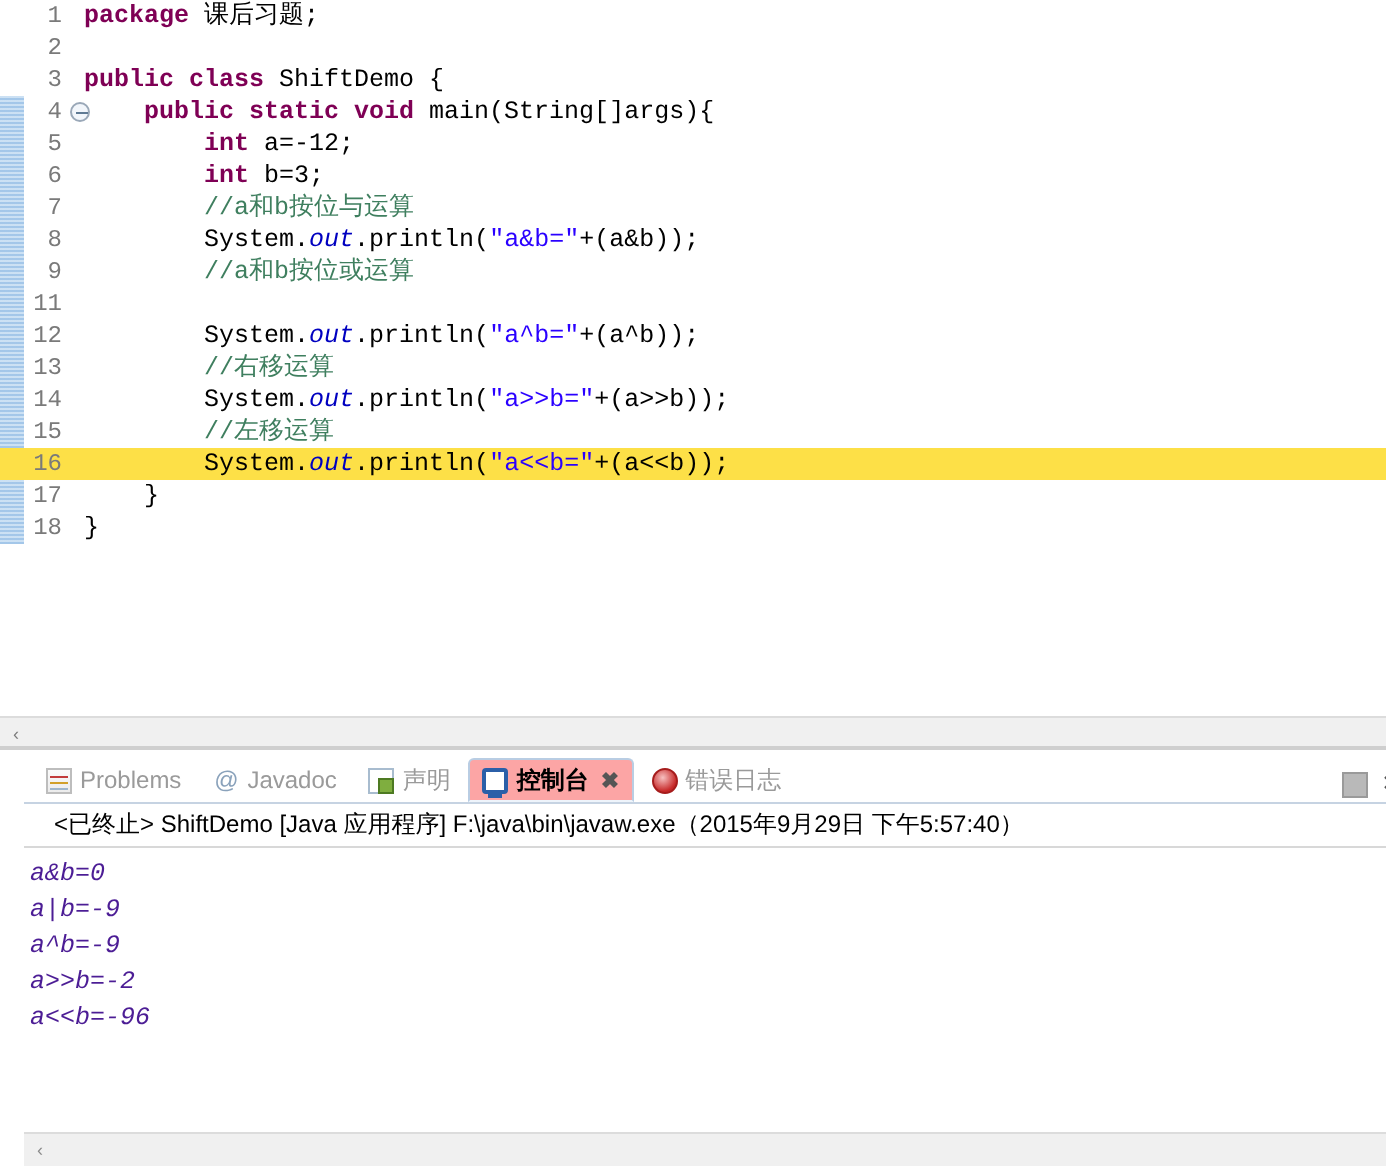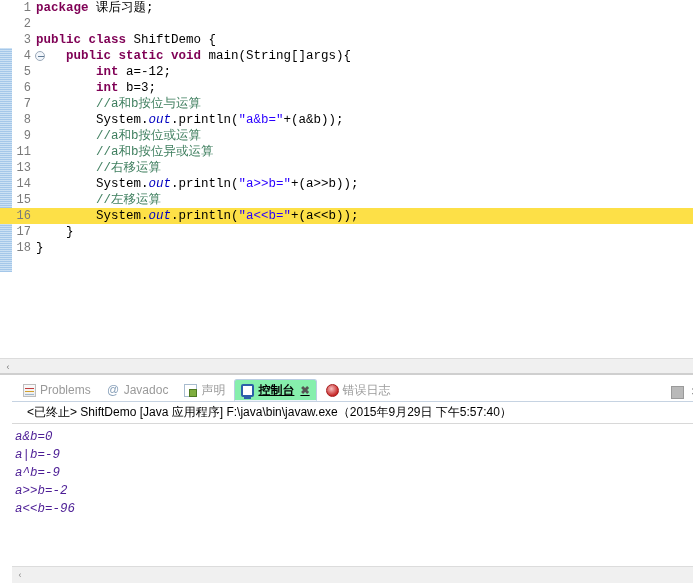--- a/index.html
+++ b/index.html
@@ -55,21 +55,21 @@
   }
   .fold-mark::after {
     content: "";
     position: absolute;
     left: 2px; top: 4px;
     width: 6px; height: 1px;
     background: #5f7a94;
   }
   .code-text {
     position: absolute;
-    left: 36px; top: 0;
+    left: 42px; top: 0;
     height: 16px;
     line-height: 16px;
     white-space: pre;
     color: #000000;
   }
   
   .body-bar {
     position: absolute;
     left: 0;
     width: 12px;
@@ -121,25 +121,24 @@
     margin-right: 2px;
     font-size: 12px;
     color: #9a9a9a;
     white-space: nowrap;
     gap: 4px;
     border: 1px solid transparent;
   }
   .tab.active {
     color: #000000;
     font-weight: bold;
-    background: #86efac;
+    background: #fca5a5;
     border: 1px solid #b9cde3;
     border-bottom-color: #eef4fb;
     border-radius: 3px 3px 0 0;
-    text-decoration: underline;
   }
   .tab .tab-close {
     font-size: 11px; color: #555; margin-left: 2px;
   }
   .tab-ico { width: 13px; height: 13px; display:inline-block; position: relative; flex: none; }
 
   
   .ico-problems {
     background: linear-gradient(#fafafa,#ececec);
     border: 1px solid #bdbdbd;
@@ -232,21 +231,22 @@
     <div class="code-area" id="code-area">
         <div class="code-line"><span class="gutter-num">1</span><span class="code-text"><span class="kw">package</span><span class="pln"> 课后习题;</span></span></div>
         <div class="code-line"><span class="gutter-num">2</span><span class="code-text"></span></div>
         <div class="code-line"><span class="gutter-num">3</span><span class="code-text"><span class="kw">public class</span><span class="pln"> ShiftDemo {</span></span></div>
         <div class="code-line"><span class="gutter-num">4</span><span class="fold-mark"></span><span class="code-text"><span class="pln">    </span><span class="kw">public static void</span><span class="pln"> main(String[]args){</span></span></div>
         <div class="code-line"><span class="gutter-num">5</span><span class="code-text"><span class="pln">        </span><span class="kw">int</span><span class="pln"> a=-12;</span></span></div>
         <div class="code-line"><span class="gutter-num">6</span><span class="code-text"><span class="pln">        </span><span class="kw">int</span><span class="pln"> b=3;</span></span></div>
         <div class="code-line"><span class="gutter-num">7</span><span class="code-text"><span class="cmt">        //a和b按位与运算</span></span></div>
         <div class="code-line"><span class="gutter-num">8</span><span class="code-text"><span class="pln">        System.</span><span class="fld">out</span><span class="pln">.println(</span><span class="str">"a&amp;b="</span><span class="pln">+(a&amp;b));</span></span></div>
         <div class="code-line"><span class="gutter-num">9</span><span class="code-text"><span class="cmt">        //a和b按位或运算</span></span></div>
-        <div class="code-line"><span class="gutter-num">11</span><span class="code-text"><span class="cmt">        //a和b按位异或运算</span></span></div>
+        <div class="code-line"><span class="gutter-num">11</span></div>
+        <div class="code-line"><span class="gutter-num">12</span><span class="code-text"><span class="pln">        System.</span><span class="fld">out</span><span class="pln">.println(</span><span class="str">"a^b="</span><span class="pln">+(a^b));</span></span></div>
         <div class="code-line"><span class="gutter-num">13</span><span class="code-text"><span class="cmt">        //右移运算</span></span></div>
         <div class="code-line"><span class="gutter-num">14</span><span class="code-text"><span class="pln">        System.</span><span class="fld">out</span><span class="pln">.println(</span><span class="str">"a&gt;&gt;b="</span><span class="pln">+(a&gt;&gt;b));</span></span></div>
         <div class="code-line"><span class="gutter-num">15</span><span class="code-text"><span class="cmt">        //左移运算</span></span></div>
         <div class="code-line hl"><span class="gutter-num">16</span><span class="code-text"><span class="pln">        System.</span><span class="fld">out</span><span class="pln">.println(</span><span class="str">"a&lt;&lt;b="</span><span class="pln">+(a&lt;&lt;b));</span></span></div>
         <div class="code-line"><span class="gutter-num">17</span><span class="code-text"><span class="pln">    }</span></span></div>
         <div class="code-line"><span class="gutter-num">18</span><span class="code-text"><span class="pln">}</span></span></div>
       </div>
     <div class="h-scroll">
       <div class="sb-left">‹</div>
       <div class="sb-track"></div>

